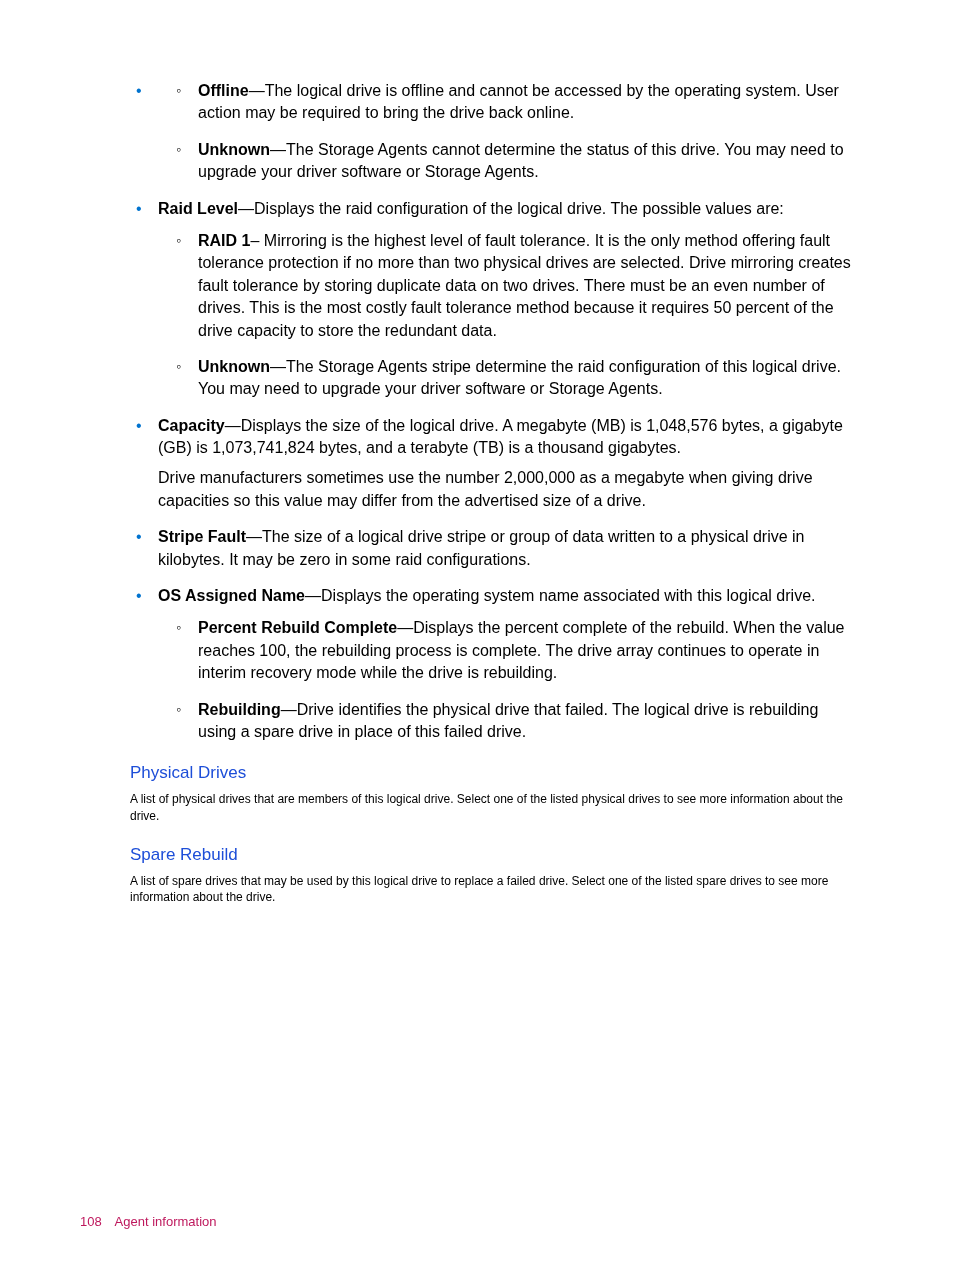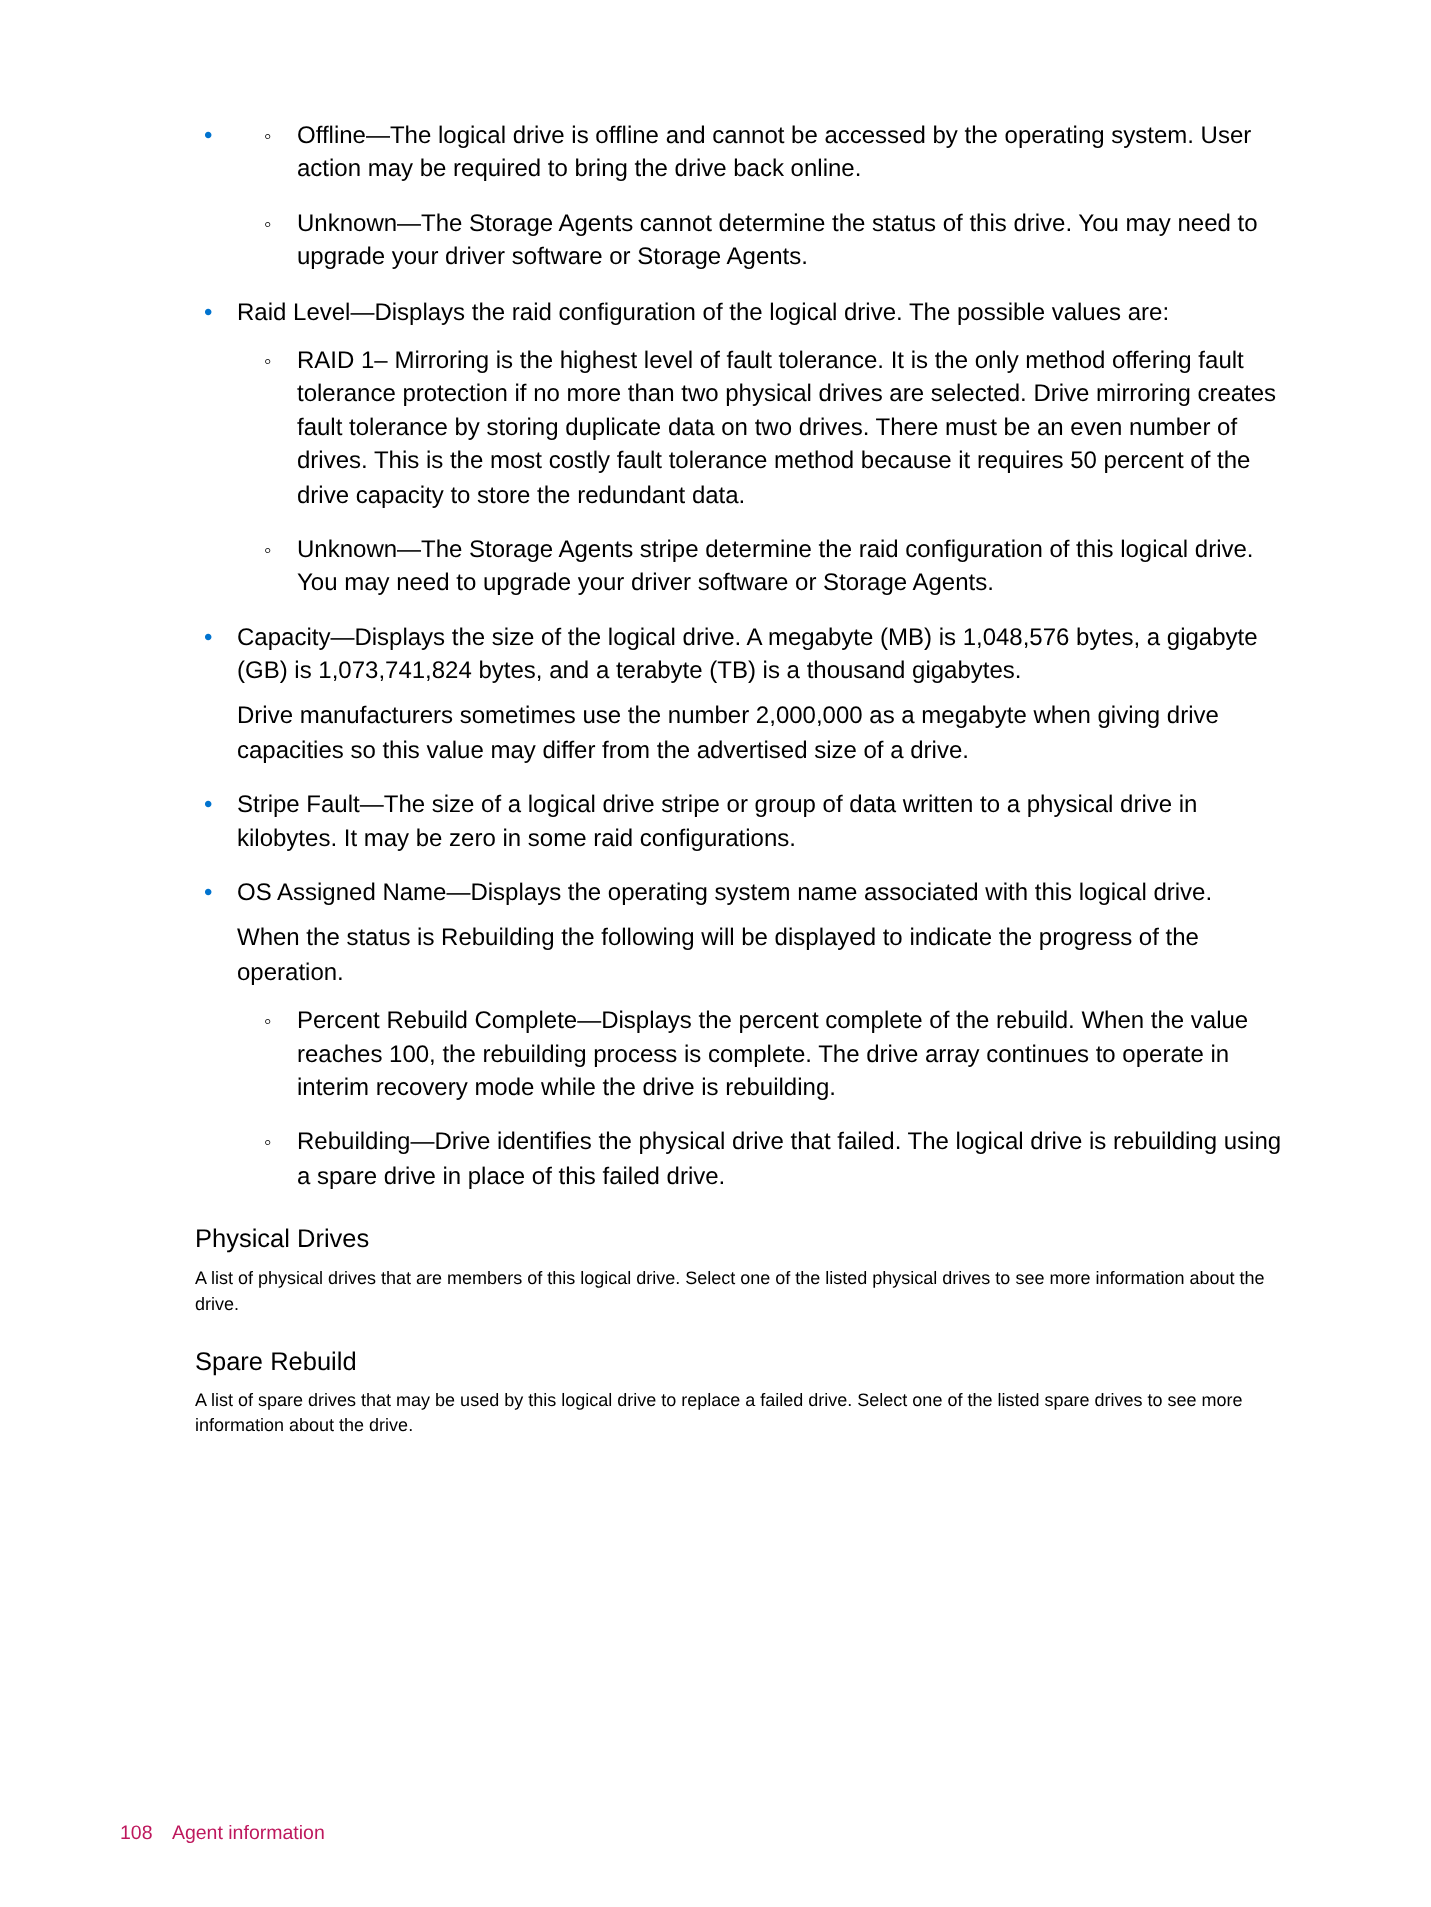--- a/index.html
+++ b/index.html
@@ -40,24 +40,24 @@
       margin-bottom: 14px;
     }
     ul.level2 > li::before {
       content: "◦";
       position: absolute;
       left: -22px;
       top: 1px;
       color: #000;
       font-size: 14px;
     }
-    .bold { font-weight: normal; text-align: right; }
+    .bold { font-weight: bold; text-align: right; }
     .para-extra { margin-top: 8px; }
     h3.section-heading {
-      color: #000000;
+      color: #1d4ed8;
       font-weight: normal;
       font-size: 17px;
       margin-top: 18px;
       margin-bottom: 6px;
     }
     p.section-body {
       font-size: 12px;
       margin-bottom: 6px;
     }
     .footer {
@@ -107,21 +107,20 @@
       <span class="bold">Capacity</span><span>—Displays the size of the logical drive. A megabyte (MB) is 1,048,576 bytes, a gigabyte (GB) is 1,073,741,824 bytes, and a terabyte (TB) is a thousand gigabytes.</span>
       <p class="para-extra">Drive manufacturers sometimes use the number 2,000,000 as a megabyte when giving drive capacities so this value may differ from the advertised size of a drive.</p>
     </li>
 
     <li>
       <span class="bold">Stripe Fault</span><span>—The size of a logical drive stripe or group of data written to a physical drive in kilobytes. It may be zero in some raid configurations.</span>
     </li>
 
     <li>
       <span class="bold">OS Assigned Name</span><span>—Displays the operating system name associated with this logical drive.</span>
-      <p class="para-extra">When the status is Rebuilding the following will be displayed to indicate the progress of the operation.</p>
       <ul class="level2">
         <li>
           <span class="bold">Percent Rebuild Complete</span><span>—Displays the percent complete of the rebuild. When the value reaches 100, the rebuilding process is complete. The drive array continues to operate in interim recovery mode while the drive is rebuilding.</span>
         </li>
         <li>
           <span class="bold">Rebuilding</span><span>—Drive identifies the physical drive that failed. The logical drive is rebuilding using a spare drive in place of this failed drive.</span>
         </li>
       </ul>
     </li>
   </ul>

